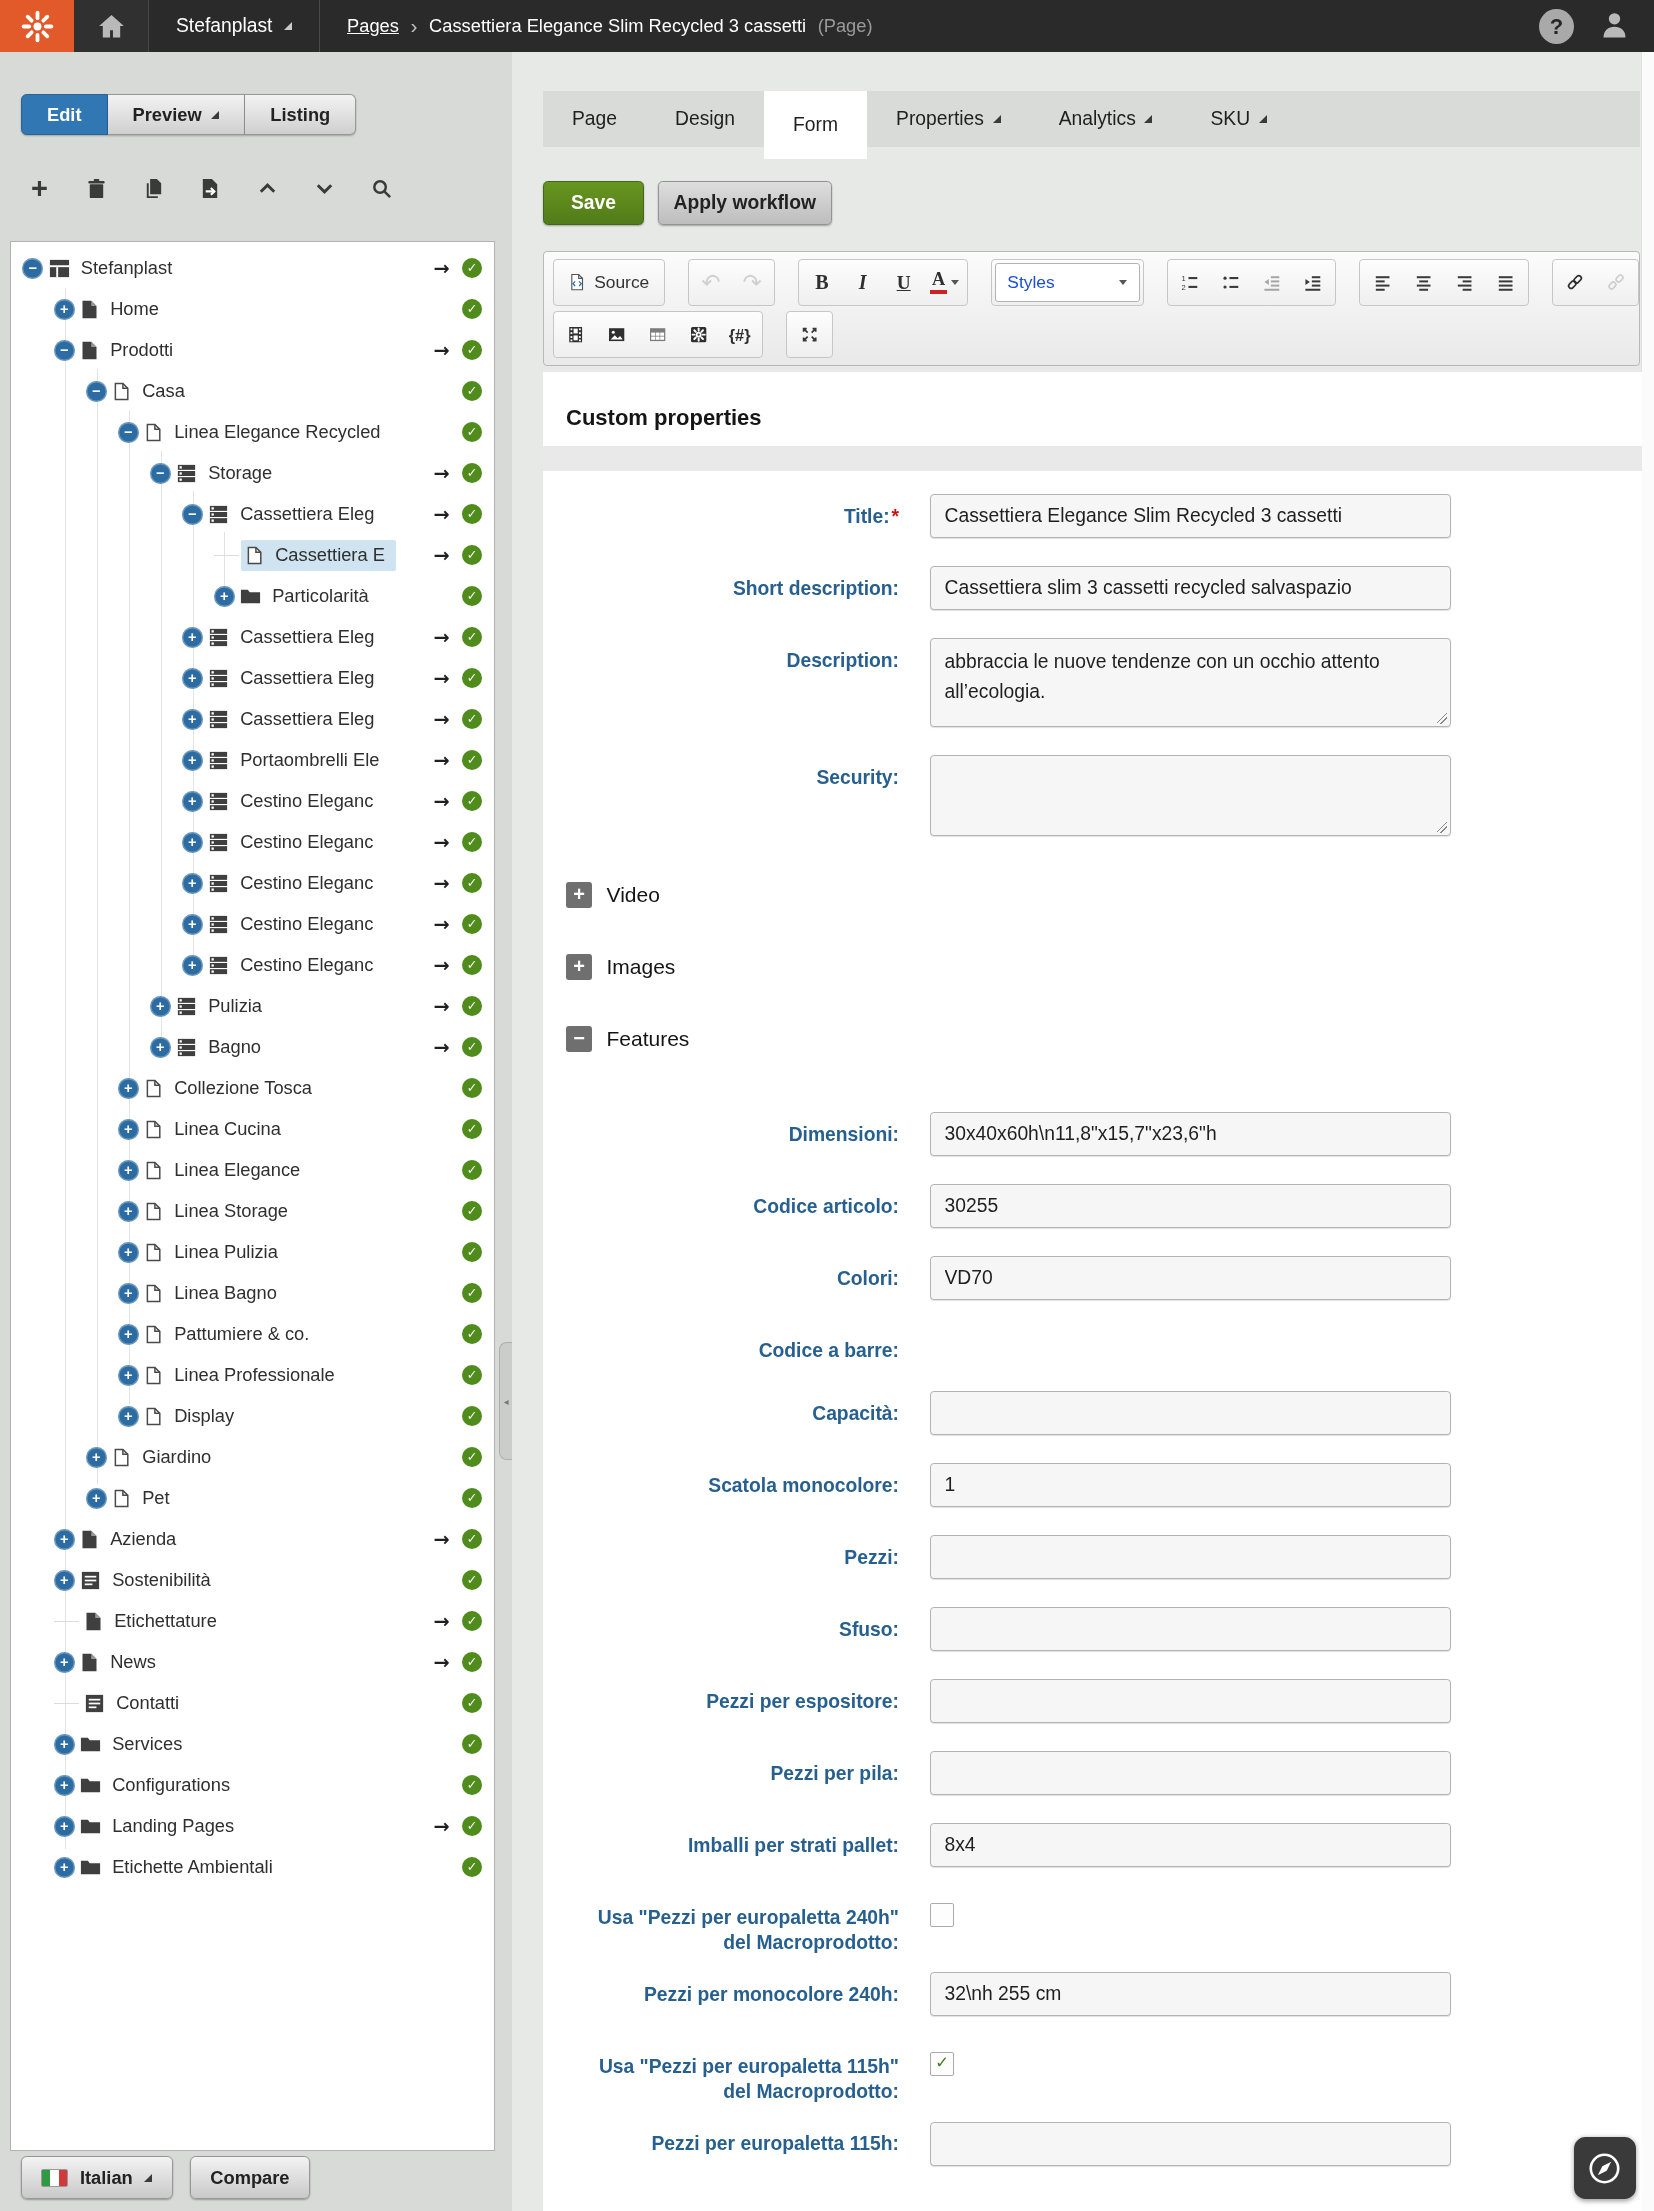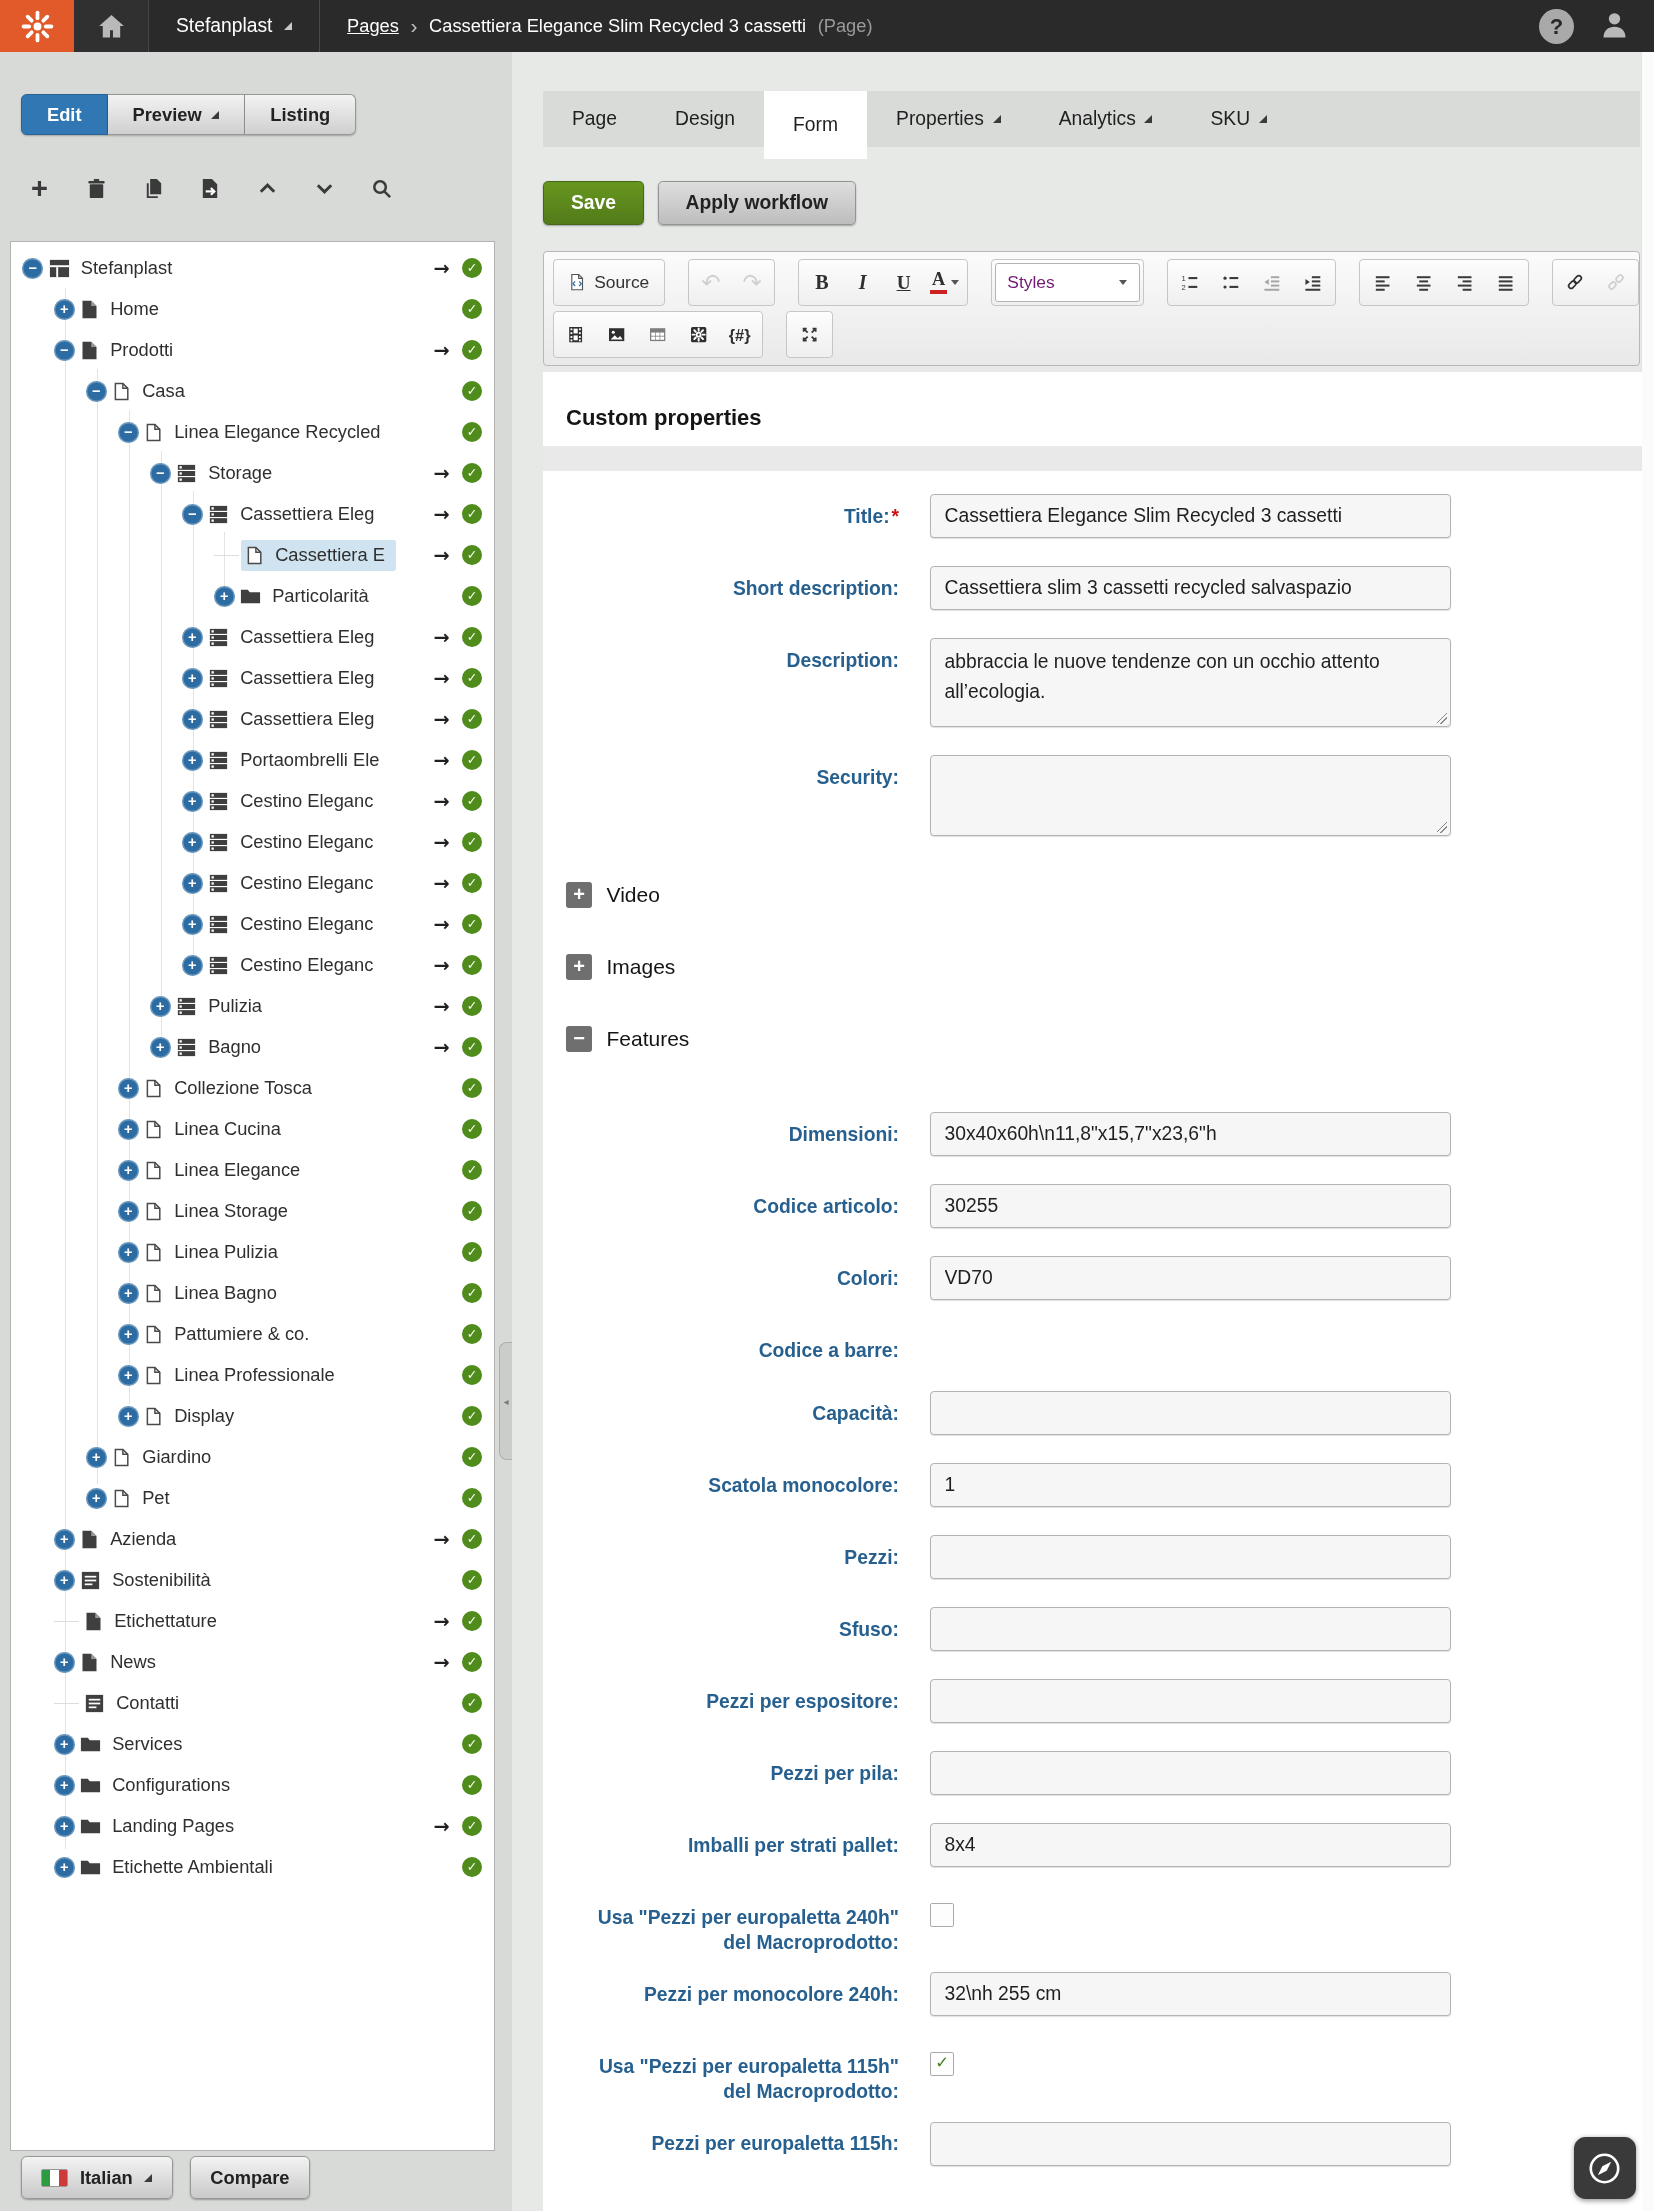--- a/index.html
+++ b/index.html
@@ -51,36 +51,36 @@
   .collapse-handle{position:absolute;top:1290px;left:499px;width:12.6px;height:116px;background:#cbcdcb;border:1px solid #aeaeae;border-right:none;border-radius:7.7px 0 0 7.7px;color:#787878;font-size:9.7px;display:flex;align-items:center;justify-content:center;}
 
   
   .main{position:absolute;left:512px;right:0;top:52px;bottom:0;background:#e7e9e7;}
   .scroll-strip{position:absolute;right:0;top:0;bottom:0;width:12.6px;background:#fbfbfb;border-left:1px solid #e2e2e2;}
   .tab-strip{position:absolute;top:39px;left:31px;right:15.4px;height:56px;background:#d9dbd9;display:flex;align-items:flex-start;}
   .mtab{height:56px;padding:0 29px;display:flex;align-items:center;gap:8.7px;font-size:19.3px;color:#1f1f1f;}
   .mtab.active{background:#fff;height:68px;}
   .action-row{position:absolute;top:129px;left:31px;display:flex;gap:13.5px;}
   .save-btn{height:44px;padding:0 27px;background:linear-gradient(#67961f,#527b19);border:1px solid #44671a;border-radius:4.8px;color:#fff;font-size:19.3px;font-weight:bold;display:flex;align-items:center;box-shadow:0 1px 1.9px rgba(0,0,0,.3);}
-  .apply-btn{height:44px;padding:0 27px;background:linear-gradient(#dedede,#bdbdbd);border:1px solid #939393;border-radius:4.8px;color:#222;font-size:19.3px;font-weight:bold;display:flex;align-items:center;box-shadow:0 1px 1.9px rgba(0,0,0,.3);}
+  .apply-btn{height:44px;padding:0 15px;background:linear-gradient(#dedede,#bdbdbd);border:1px solid #939393;border-radius:4.8px;color:#222;font-size:19.3px;font-weight:bold;display:flex;align-items:center;box-shadow:0 1px 1.9px rgba(0,0,0,.3);}
   .editor-toolbar{position:absolute;top:199px;left:31px;right:15.4px;background:linear-gradient(#fbfbfb,#e9e9e9);border:1px solid #b8b8b8;border-radius:3.9px;padding:6.8px 8.7px;box-sizing:border-box;}
   .ed-row{display:flex;gap:23px;align-items:center;}
   .ed-row + .ed-row{margin-top:5.8px;}
   .ed-group{display:flex;gap:1.9px;background:linear-gradient(#fdfdfd,#efefef);border:1px solid #c6c6c6;border-radius:3.9px;padding:2.9px;}
   .ed-btn{min-width:39px;height:39px;display:flex;align-items:center;justify-content:center;border-radius:2.9px;color:#2f2f2f;}
   .ed-btn.disabled{opacity:.42;}
   .ed-btn.source{padding:0 11.6px;gap:7.7px;font-size:17.4px;color:#333;}
   .glyph-b{font:bold 20px/1 "Liberation Serif",serif;}
   .glyph-i{font:italic bold 20px/1 "Liberation Serif",serif;}
   .glyph-u{font:bold 19.3px/1 "Liberation Serif",serif;text-decoration:underline;}
   .acolor{display:flex;flex-direction:column;align-items:center;gap:1.9px;}
   .acolor .a{font:bold 18.3px/1 "Liberation Serif",serif;}
   .acolor .bar{width:16.4px;height:3.9px;background:#c22;}
   .mini-caret{width:0;height:0;border-left:4.8px solid transparent;border-right:4.8px solid transparent;border-top:5.8px solid #555;margin-left:3.9px;}
-  .styles-select{width:145px;height:39px;background:#fff;border:1px solid #b3b3b3;border-radius:2.9px;display:flex;align-items:center;justify-content:space-between;padding:0 11.6px;font-size:17.4px;color:#701a75;box-sizing:border-box;}
+  .styles-select{width:145px;height:39px;background:#fff;border:1px solid #b3b3b3;border-radius:2.9px;display:flex;align-items:center;justify-content:space-between;padding:0 11.6px;font-size:17.4px;color:#1d4ed8;box-sizing:border-box;}
   .undo-glyph{font-size:23px;color:#9b9b9b;font-family:"DejaVu Sans",sans-serif;}
   .token-txt{font:bold 16.4px/1 "Liberation Sans",sans-serif;color:#2f2f2f;}
 
   .content-panel{position:absolute;top:320px;left:31px;right:12.6px;bottom:0;background:#fff;overflow:hidden;}
   .cp-title{margin:33px 0 0 23px;font-size:22px;font-weight:bold;color:#151515;}
   .cp-band{margin-top:15.4px;height:25px;background:#e9e9e9;}
   .form{margin-top:23px;}
   .frow{display:flex;margin-bottom:28px;margin-left:28px;}
   .frow.cb{margin-bottom:17.4px;}
   .flabel{width:328px;flex:none;text-align:right;font-size:19.3px;font-weight:bold;color:#27608f;padding-top:9.7px;line-height:1.3;}

